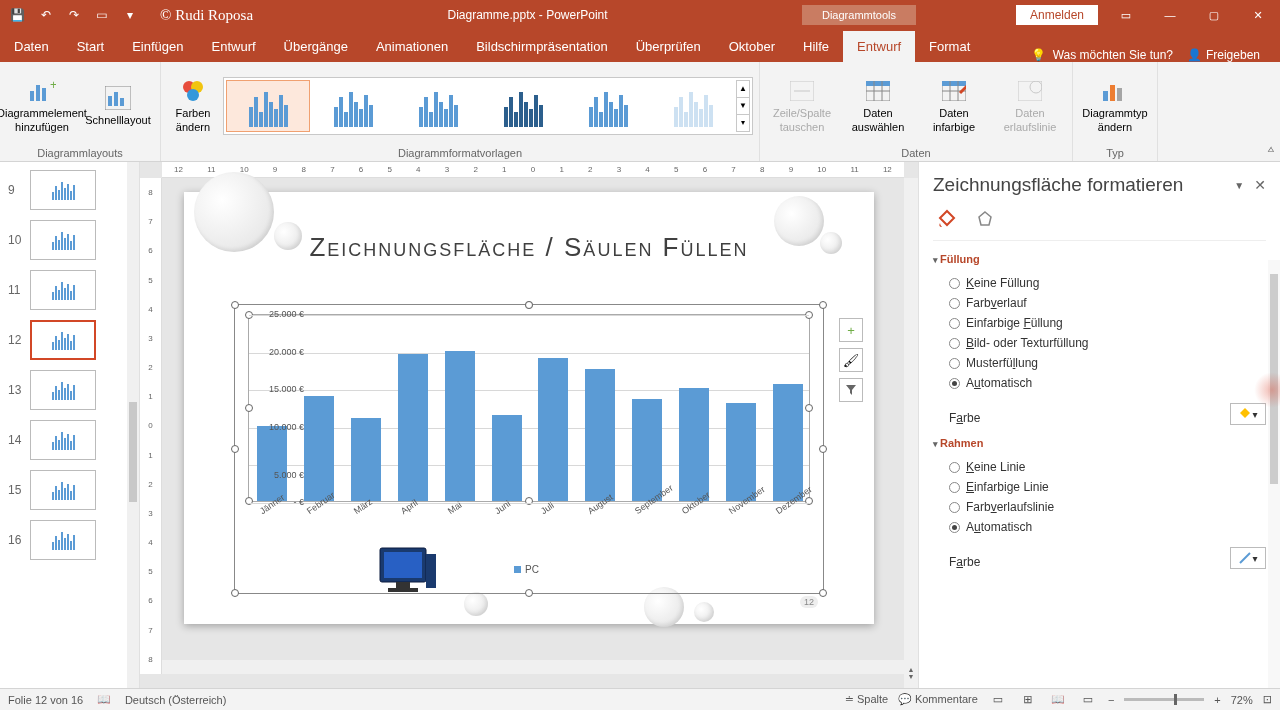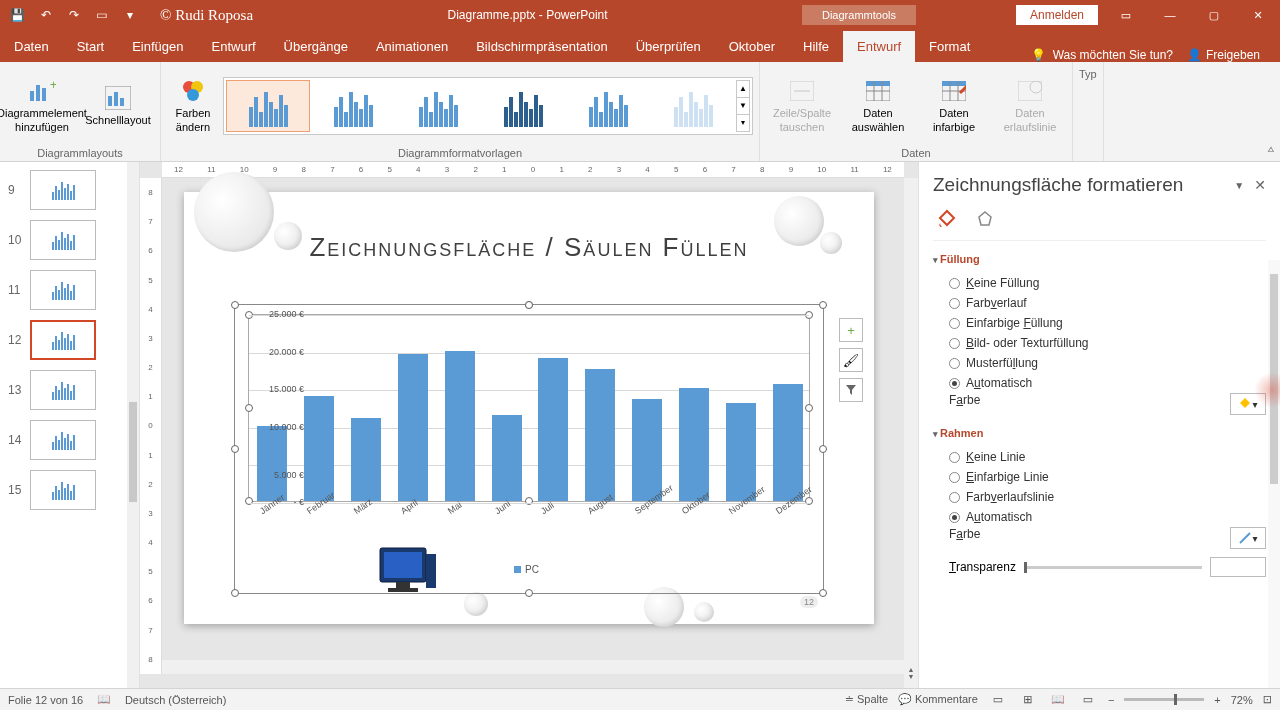--- a/index.html
+++ b/index.html
@@ -84,21 +84,21 @@
 .fpane-sub { font-size: 11px; font-weight: bold; margin-top: 8px; color: #333; }
 .fpane-icons { display: flex; gap: 10px; margin-top: 10px; padding-bottom: 6px; border-bottom: 1px solid #eee; }
 .fp-icon { width: 28px; height: 28px; display: flex; align-items: center; justify-content: center; cursor: pointer; }
 .fp-section { margin-top: 12px; }
 .fp-head { font-size: 11px; font-weight: bold; color: #b7472a; cursor: pointer; }
 .fp-head::before { content: "▾ "; font-size: 9px; color: #666; }
 .fp-opts { margin-top: 8px; padding-left: 16px; }
 .radio-row { display: flex; align-items: center; gap: 6px; font-size: 12px; color: #333; padding: 3px 0; cursor: pointer; }
 .radio { width: 11px; height: 11px; border: 1px solid #888; border-radius: 50%; display: inline-block; position: relative; }
 .radio.checked::after { content:""; position:absolute; left:2px; top:2px; width:5px; height:5px; background:#444; border-radius:50%; }
-.fp-row { display: flex; align-items: flex-start; justify-content: space-between; padding-left: 16px; font-size: 12px; color: #333; }
+.fp-row { display: flex; align-items: flex-end; justify-content: space-between; margin-top: 10px; padding-left: 16px; font-size: 12px; color: #333; }
 .color-btn { width: 36px; height: 22px; border: 1px solid #bbb; display: flex; align-items: center; justify-content: center; cursor: pointer; font-size: 10px; }
 .slider-row { display: flex; align-items: center; gap: 8px; padding-left: 16px; margin-top: 8px; font-size: 12px; }
 .slider-track { flex: 1; height: 3px; background: #ccc; position: relative; }
 .slider-thumb { position: absolute; left: 0; top: -4px; width: 3px; height: 11px; background: #666; }
 .num-input { width: 56px; height: 20px; border: 1px solid #bbb; font-size: 11px; text-align: right; padding-right: 12px; position: relative; }
 .fpane-scroll { position: absolute; right: 0; top: 98px; bottom: 0; width: 12px; background: #f8f8f8; }
 .fpane-thumb { position: absolute; left: 2px; right: 2px; top: 14px; height: 210px; background: #ccc; }
 .glow-cursor { position: absolute; right: -10px; top: 210px; width: 36px; height: 36px; border-radius: 50%; background: radial-gradient(circle, rgba(220,80,60,0.4), transparent 70%); }
 
 
@@ -313,20 +313,32 @@
               <circle cx="18" cy="6" r="6" fill="none" stroke="#888"></circle>
             </svg>
           </div>
         <span>Daten erlaufslinie</span>
       </div>
     </div>
     <div class="rg-label">Daten</div>
   </div>
 
   <div class="ribbon-group">
+    <div class="rg-body">
+      <div class="big-btn">
+        <div class="icon-box">
+            <svg width="28" height="24">
+              <rect x="2" y="12" width="5" height="10" fill="#5b9bd5"></rect>
+              <rect x="9" y="6" width="5" height="16" fill="#ed7d31"></rect>
+              <rect x="16" y="9" width="5" height="13" fill="#a5a5a5"></rect>
+            </svg>
+          </div>
+        <span>Diagrammtyp ändern</span>
+      </div>
+    </div>
     <div class="rg-label">Typ</div>
   </div>
   <div class="collapse-btn">ㅿ</div>
 </div>
 
 <div class="main">
 
   <div class="thumbs">
     <div class="thumbs-inner" id="thumbs-inner">
         <div class="thumb-row">
@@ -414,20 +426,35 @@
               <span style="height:18px"></span>
               <span style="height:12px"></span>
               <span style="height:16px"></span>
               <span style="height:9px"></span>
               <span style="height:15px"></span>
             </div>
           </div>
         </div>
         <div class="thumb-row">
           <div class="thumb-num">15</div>
+          <div class="thumb-img">
+            <div class="thumb-mini">
+              <span style="height:8px"></span>
+              <span style="height:14px"></span>
+              <span style="height:10px"></span>
+              <span style="height:18px"></span>
+              <span style="height:12px"></span>
+              <span style="height:16px"></span>
+              <span style="height:9px"></span>
+              <span style="height:15px"></span>
+            </div>
+          </div>
+        </div>
+        <div class="thumb-row">
+          <div class="thumb-num">16</div>
           <div class="thumb-img">
             <div class="thumb-mini">
               <span style="height:8px"></span>
               <span style="height:14px"></span>
               <span style="height:10px"></span>
               <span style="height:18px"></span>
               <span style="height:12px"></span>
               <span style="height:16px"></span>
               <span style="height:9px"></span>
               <span style="height:15px"></span>
@@ -670,27 +697,20 @@
             <span class="radio checked"></span>
             <span>A<u class="mn">u</u>tomatisch</span>
           </div>
       </div>
       <div class="fp-row">
         <span>F<u class="mn">a</u>rbe</span>
         <span class="color-btn"><svg width="14" height="14">
               <line x1="2" y1="12" x2="12" y2="2" stroke="#5b9bd5" stroke-width="2"></line>
             </svg> ▾</span>
       </div>
-      <div class="slider-row">
-        <span><u class="mn">T</u>ransparenz</span>
-        <div class="slider-track">
-            <div class="slider-thumb"></div>
-          </div>
-        <div class="num-input"></div>
-      </div>
     </div>
 
     <div class="fpane-scroll">
         <div class="fpane-thumb"></div>
       </div>
     <div class="glow-cursor"></div>
   </div>
 </div>
 
 <div class="statusbar">

